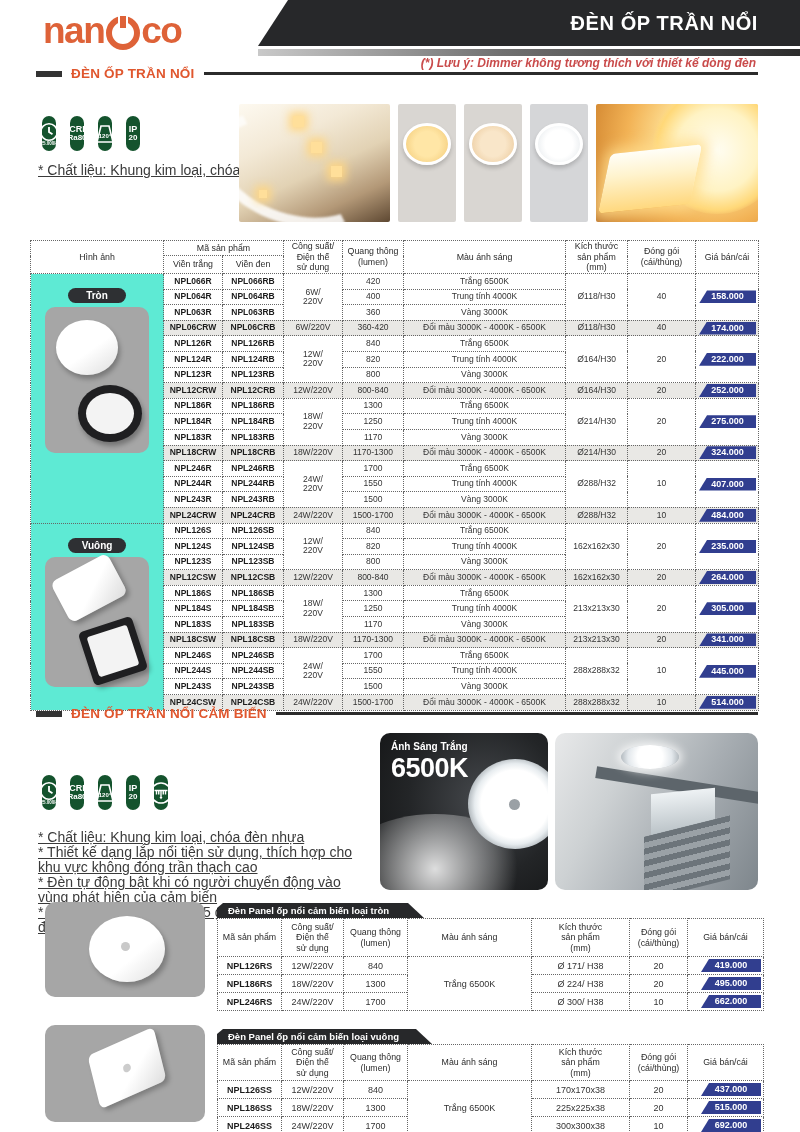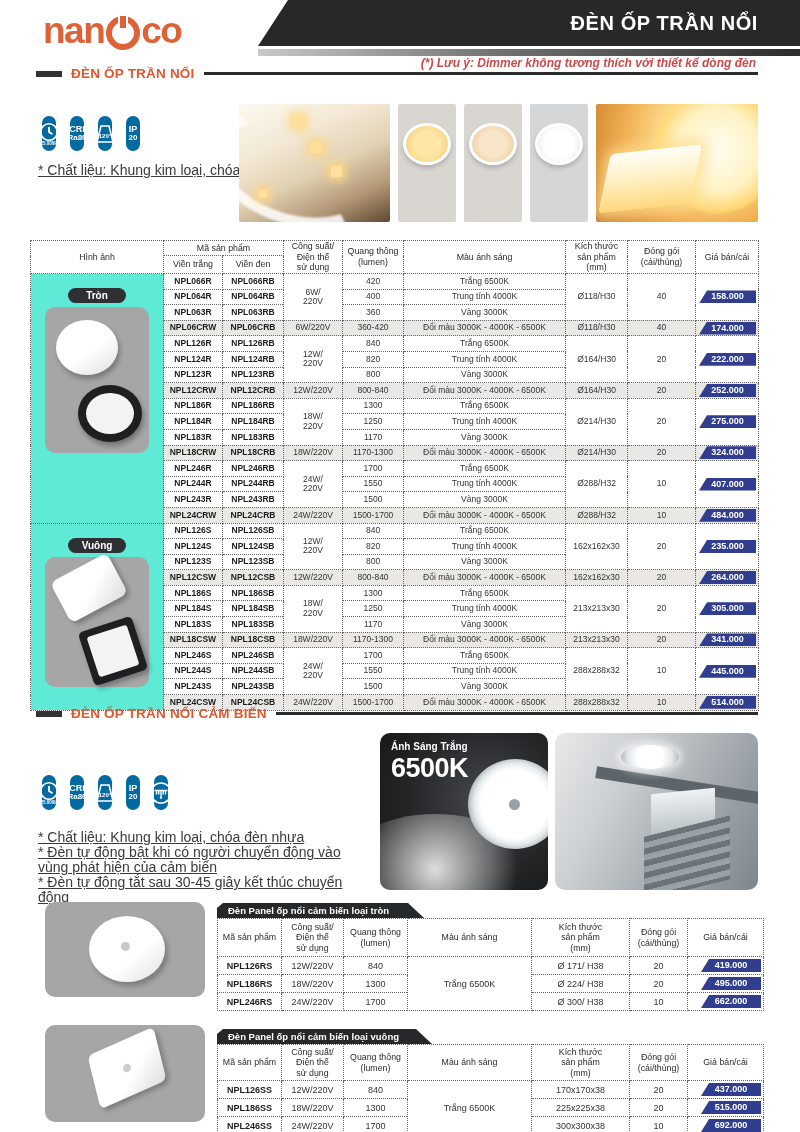--- a/index.html
+++ b/index.html
@@ -20,21 +20,21 @@
         width:6px;height:12px;background:#de6238;border:2px solid #fff;border-bottom:none;}
   .note-red{position:absolute;top:56px;right:44px;font-size:12px;font-style:italic;
             font-weight:bold;color:#c94b4b;}
   
   .sec-title{position:absolute;display:flex;align-items:center;gap:9px;}
   .sec-dash{width:26px;height:6px;background:#333;flex:0 0 auto;}
   .sec-text{color:#e0572e;font-weight:bold;font-size:13.5px;white-space:nowrap;letter-spacing:.2px;}
   .sec-line{flex:1;height:3px;background:#2b2b2b;}
   
   .icon-row{position:absolute;display:flex;gap:14px;}
-  .sq-icon{width:14px;height:35px;background:#0369a1;border-radius:8px;color:#fff;display:flex;
+  .sq-icon{width:14px;height:35px;background:#14532d;border-radius:8px;color:#fff;display:flex;
            flex-direction:column;align-items:center;justify-content:center;font-weight:bold;line-height:1.05;}
   .sq-icon .t1{font-size:9px;} .sq-icon .t2{font-size:8px;}
   .sq-icon svg{display:block;}
   .tiny-h{font-size:4.5px;margin-top:-1px;}
   .note-text{position:absolute;font-size:14px;color:#3a3a3a;line-height:15px;text-decoration:underline;}
   
   .photos{position:absolute;left:239px;top:104px;height:118px;display:flex;gap:8px;}
   .ph{border-radius:2px;position:relative;overflow:hidden;flex:0 0 auto;height:118px;}
   .ph-ceiling{width:151px;background:linear-gradient(155deg,#fdf9f0 0%,#f3e9d6 30%,#e2d2b4 55%,#b39877 78%,#5e4832 100%);}
   .ph-ceiling .arc{position:absolute;left:-30px;top:10px;width:150px;height:90px;border-radius:50%;
@@ -527,20 +527,21 @@
       <svg width="26" height="26" viewBox="0 0 26 26">
           <circle cx="13" cy="13" r="10" fill="none" stroke="#fff" stroke-width="1.6"></circle>
           <path d="M6.5 10.5 h13 M8.5 10.5 v4 M10.75 10.5 v4 M15.25 10.5 v4 M17.5 10.5 v4 M13 10.5 v7.5" stroke="#fff" stroke-width="1.4" fill="none"></path>
           <path d="M11.5 17 L13 19.5 L14.5 17 z" fill="#fff"></path>
         </svg>
     </div>
   </div>
 
   <div class="note-text" style="left:38px;top:830px;width:330px;">
     <div>* Chất liệu: Khung kim loại, chóa đèn nhựa</div>
+    <div>* Thiết kế dạng lắp nổi tiện sử dụng, thích hợp cho khu vực không đóng trần thạch cao</div>
     <div>* Đèn tự động bật khi có người chuyển động vào vùng phát hiện của cảm biến</div>
     <div>* Đèn tự động tắt sau 30-45 giây kết thúc chuyển động</div>
   </div>
 
   <div class="photo-dark">
     <div class="beam"></div>
     <div class="lamp"></div>
     <div class="photo-label">
       <span class="s">Ánh Sáng Trắng</span>
       <span class="b">6500K</span>

